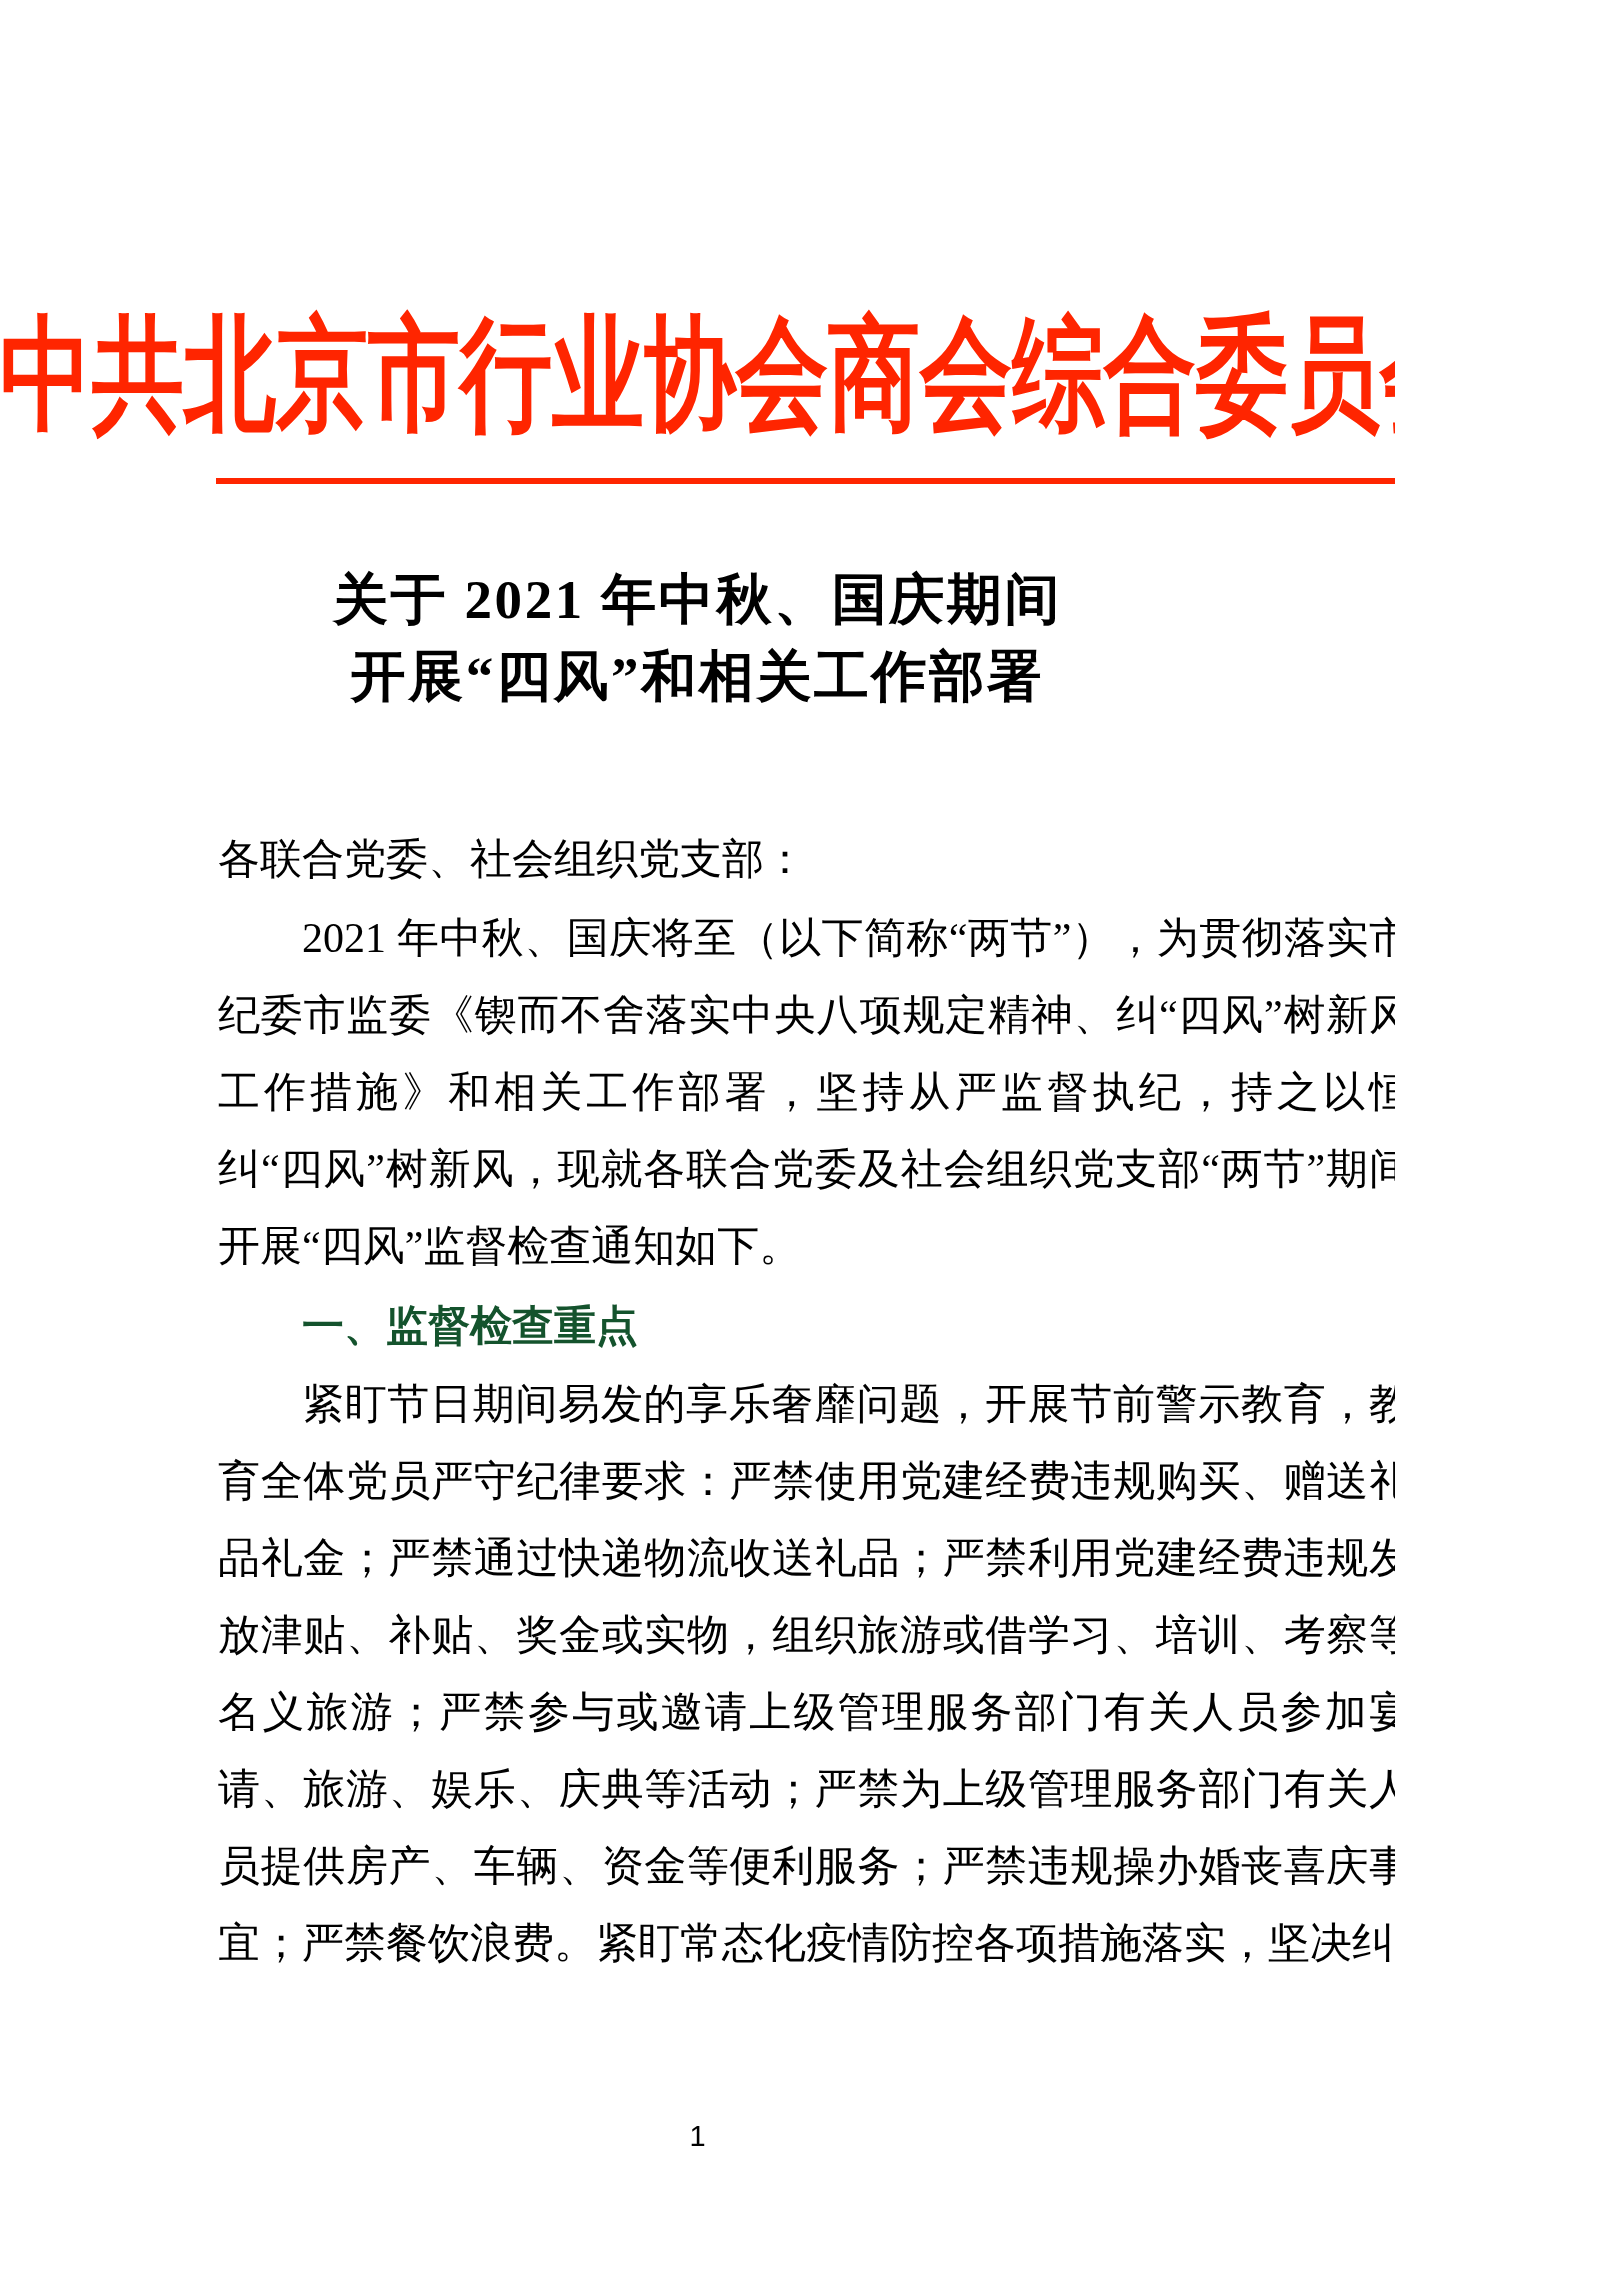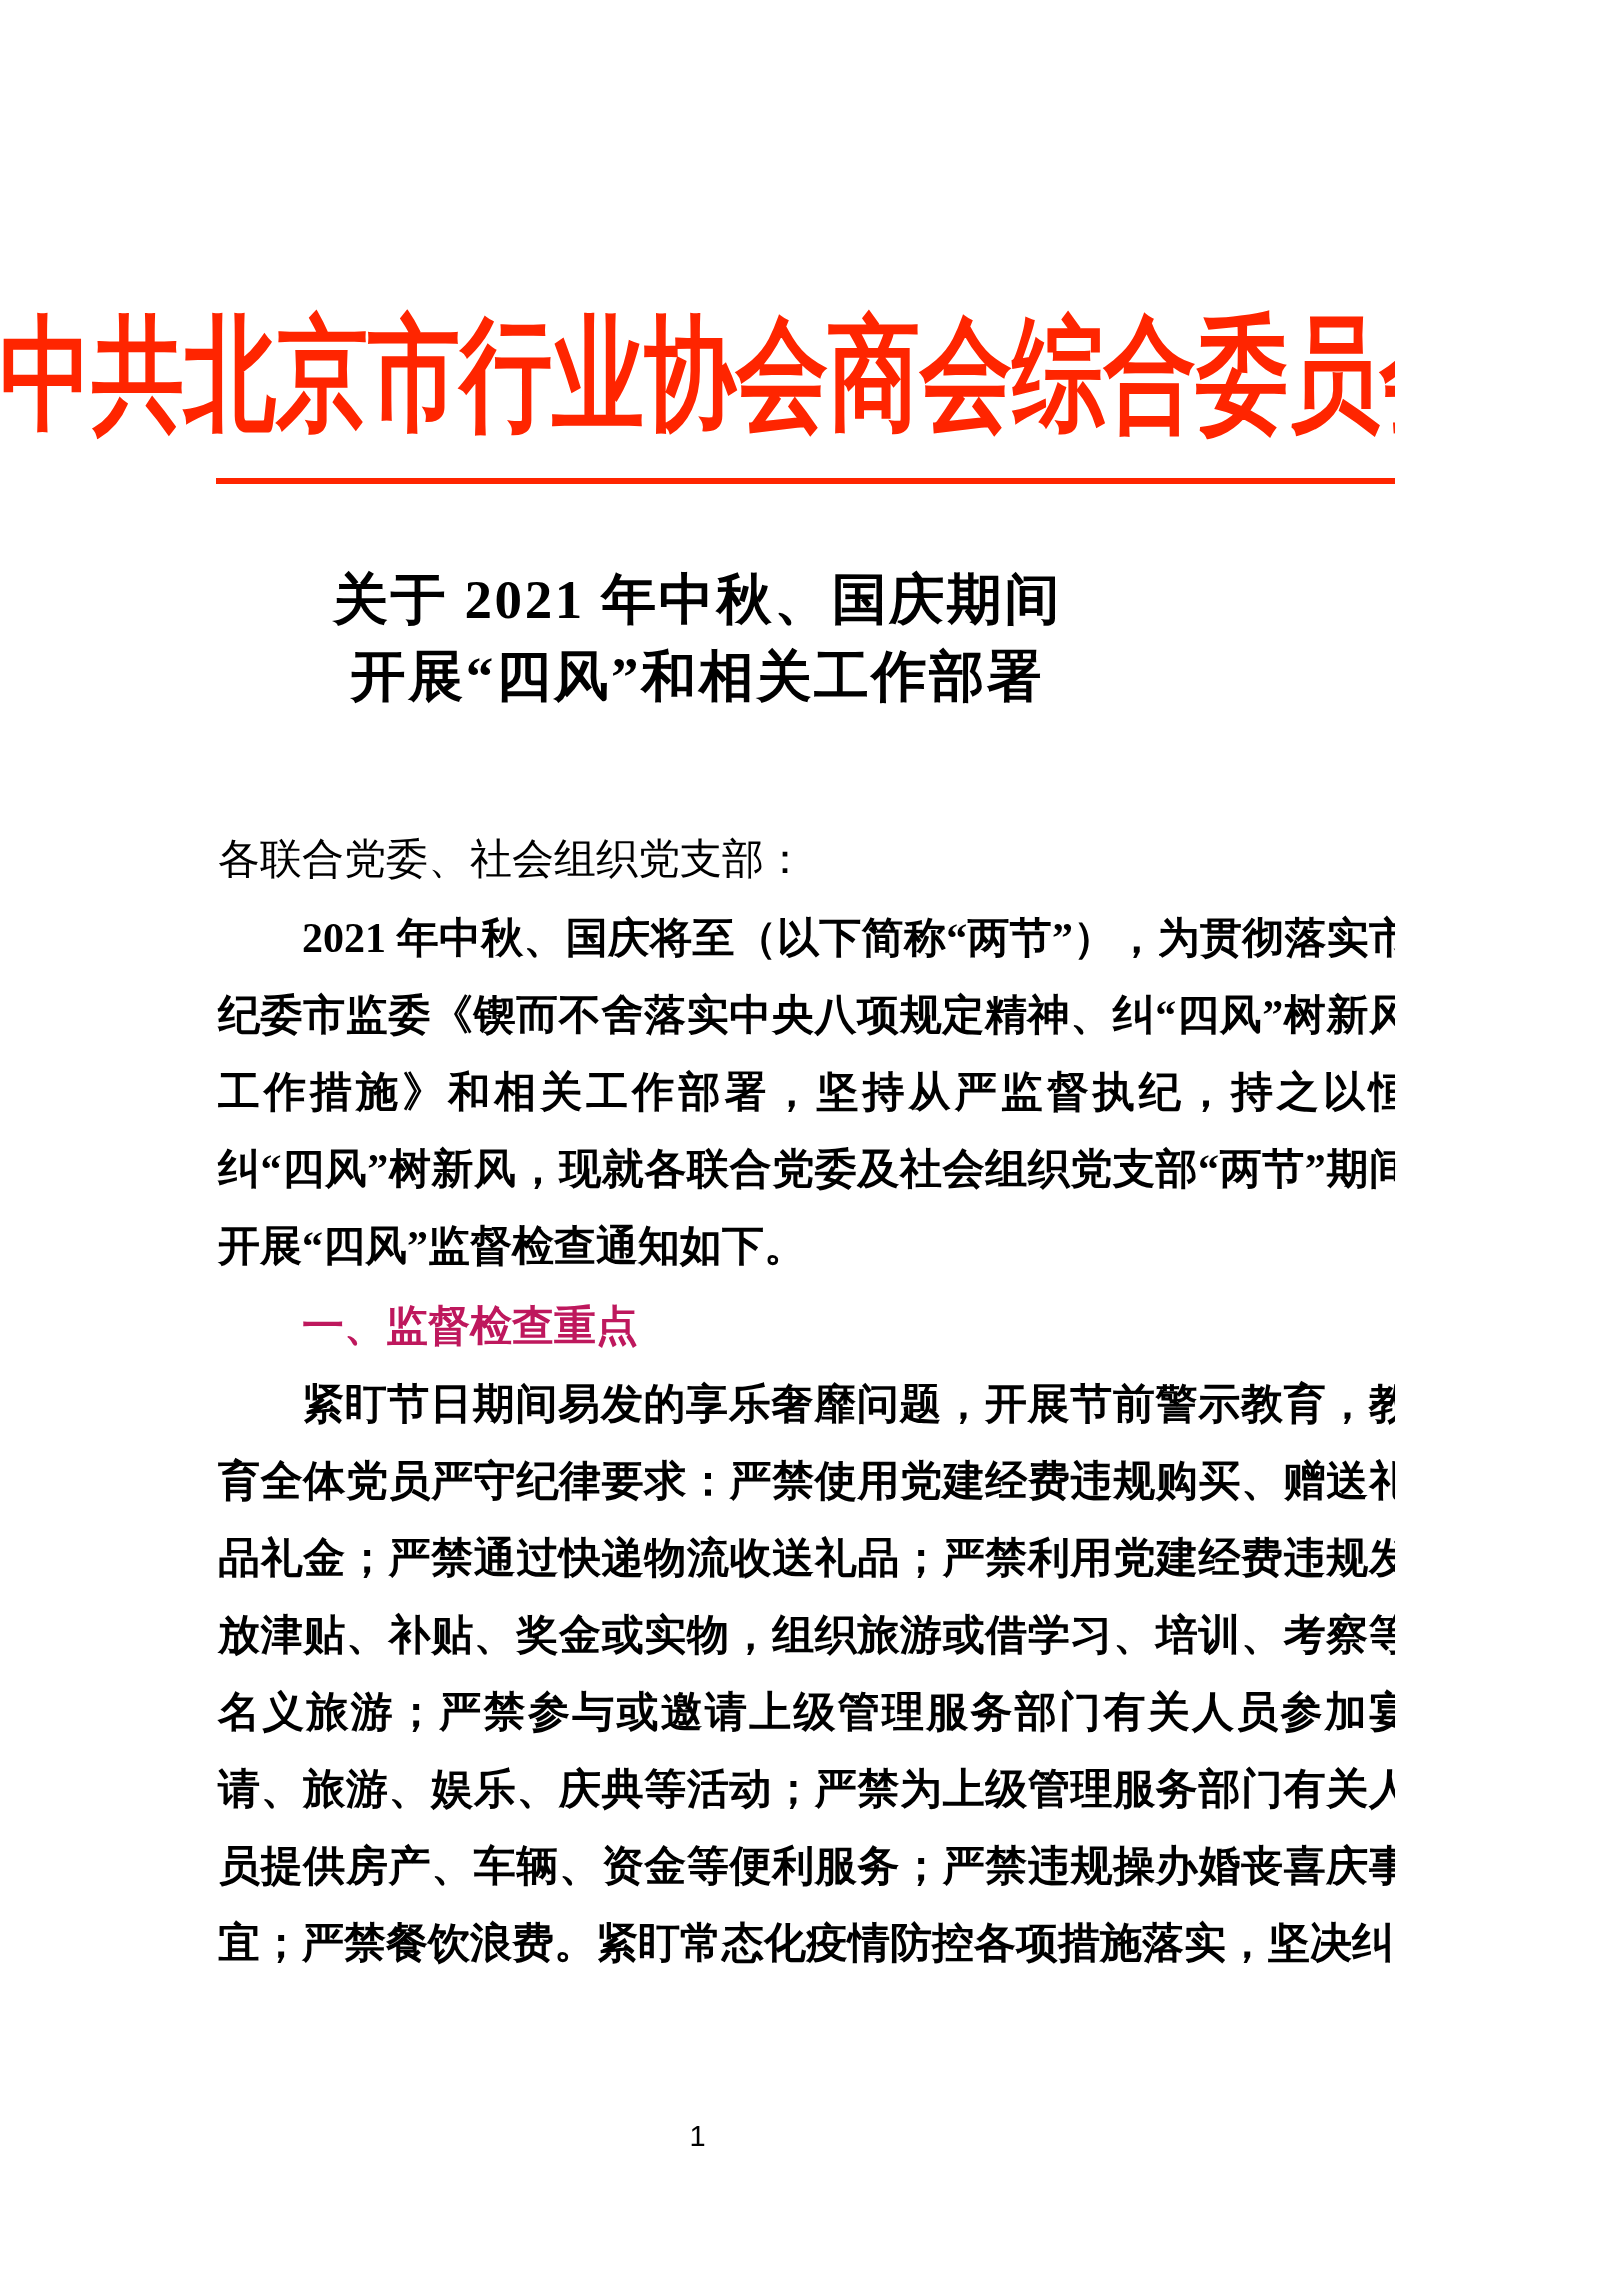--- a/index.html
+++ b/index.html
@@ -67,31 +67,30 @@
     line-height: 77px;
     text-align: justify;
     color: #000000;
   }
   .doc-body p {
     margin: 2px;
     padding: 0;
   }
   .indent {
     text-indent: 2em;
-    font-weight: bold;
   }
   .section-heading {
     margin: 0;
     padding: 0;
     text-indent: 2em;
     font-family: "Liberation Sans", "DejaVu Sans", sans-serif;
     font-weight: bold;
     font-size: 42px;
     line-height: 77px;
-    color: #be185d;
+    color: #14532d;
   }
   
   .page-number {
     position: absolute;
     top: 2119px;
     left: 0;
     width: 100%;
     text-align: center;
     font-family: "Liberation Sans", "DejaVu Sans", sans-serif;
     font-size: 29px;

